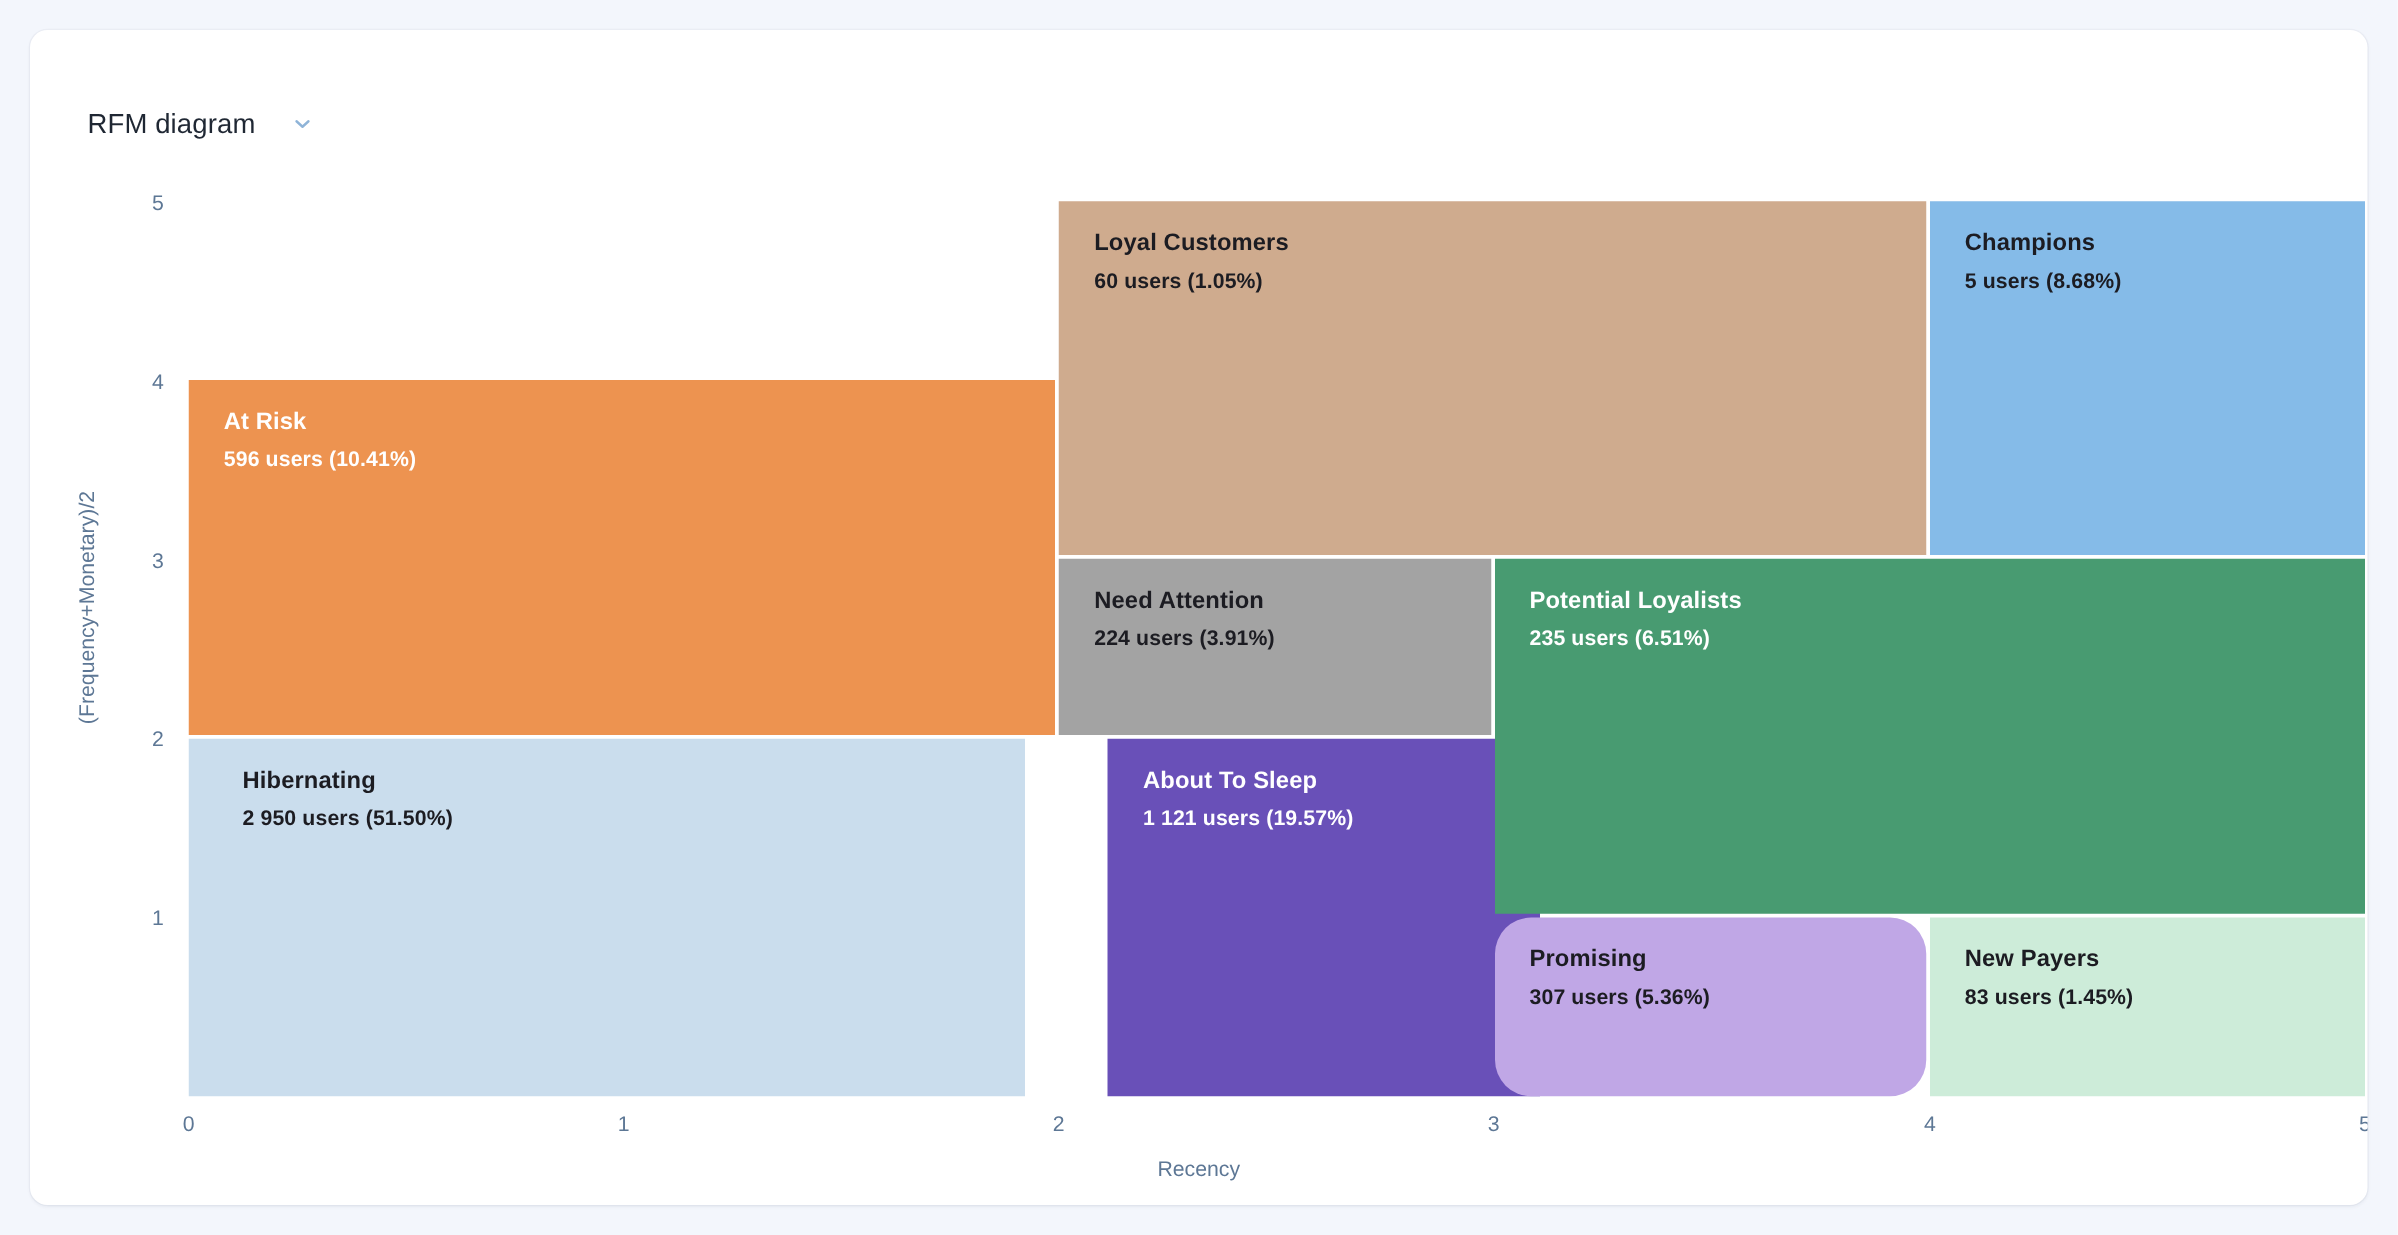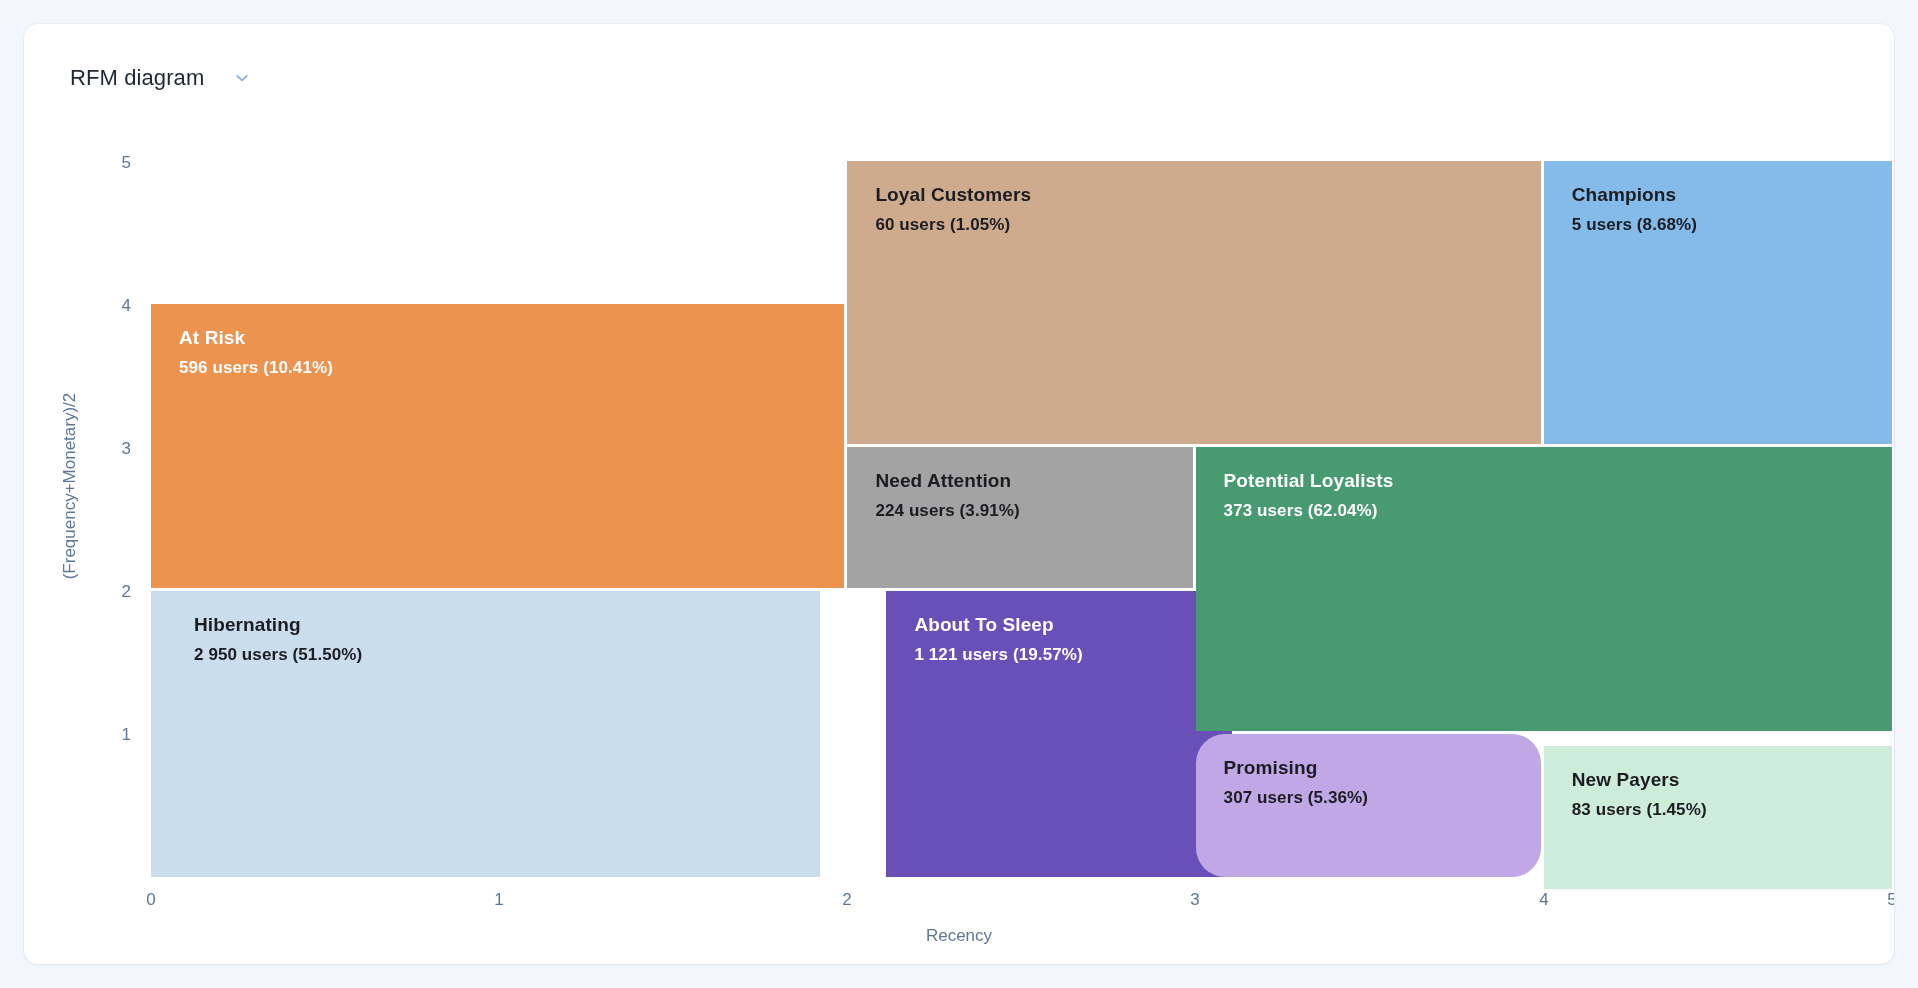--- a/index.html
+++ b/index.html
@@ -21,21 +21,21 @@
     background: #ffffff;
     border-radius: 14px;
     box-shadow: 0 1px 3px rgba(16,30,60,0.06), 0 0 0 1px rgba(16,30,60,0.03);
     position: relative;
     overflow: hidden;
   }
 
   
   .card-header {
     position: absolute;
-    left: 46px; top: 39px;
+    left: 46px; top: 60px;
     display: flex;
     align-items: center;
     gap: 27px;
     height: 30px;
     text-align: right;
   }
   .card-title {
     font-size: 22px;
     color: #1f2733;
     font-weight: 400;
@@ -180,27 +180,27 @@
           <div class="cell txt-light" style="left: 696.4px; top: 429.6px; width: 345.2px; height: 286.4px; background: rgb(105, 80, 184); margin-left: 39px;">
             <div class="cell-title">About To Sleep</div>
             <div class="cell-sub">1 121 users (19.57%)</div>
           </div>
           <div class="cell txt-dark" style="left: 1392.8px; top: 0px; width: 348.2px; height: 283.4px; background: rgb(133, 187, 232);">
             <div class="cell-title">Champions</div>
             <div class="cell-sub">5 users (8.68%)</div>
           </div>
           <div class="cell txt-light" style="left: 1044.6px; top: 286.4px; width: 696.4px; height: 283.4px; background: rgb(72, 155, 113);">
             <div class="cell-title">Potential Loyalists</div>
-            <div class="cell-sub">373 users (62.04%)</div>
+            <div class="cell-sub">235 users (6.51%)</div>
           </div>
           <div class="cell txt-dark" style="left: 1044.6px; top: 572.8px; width: 345.2px; height: 143.2px; background: rgb(192, 167, 230); border-radius: 29px;">
             <div class="cell-title">Promising</div>
             <div class="cell-sub">307 users (5.36%)</div>
           </div>
-          <div class="cell txt-dark" style="left: 1392.8px; top: 572.8px; width: 348.2px; height: 143.2px; background: rgb(205, 236, 217); margin-top: 12px;">
+          <div class="cell txt-dark" style="left: 1392.8px; top: 572.8px; width: 348.2px; height: 143.2px; background: rgb(205, 236, 217);">
             <div class="cell-title">New Payers</div>
             <div class="cell-sub">83 users (1.45%)</div>
           </div>
         </div>
     </div>
 
   </div>
 </div>
 
 </body></html>

